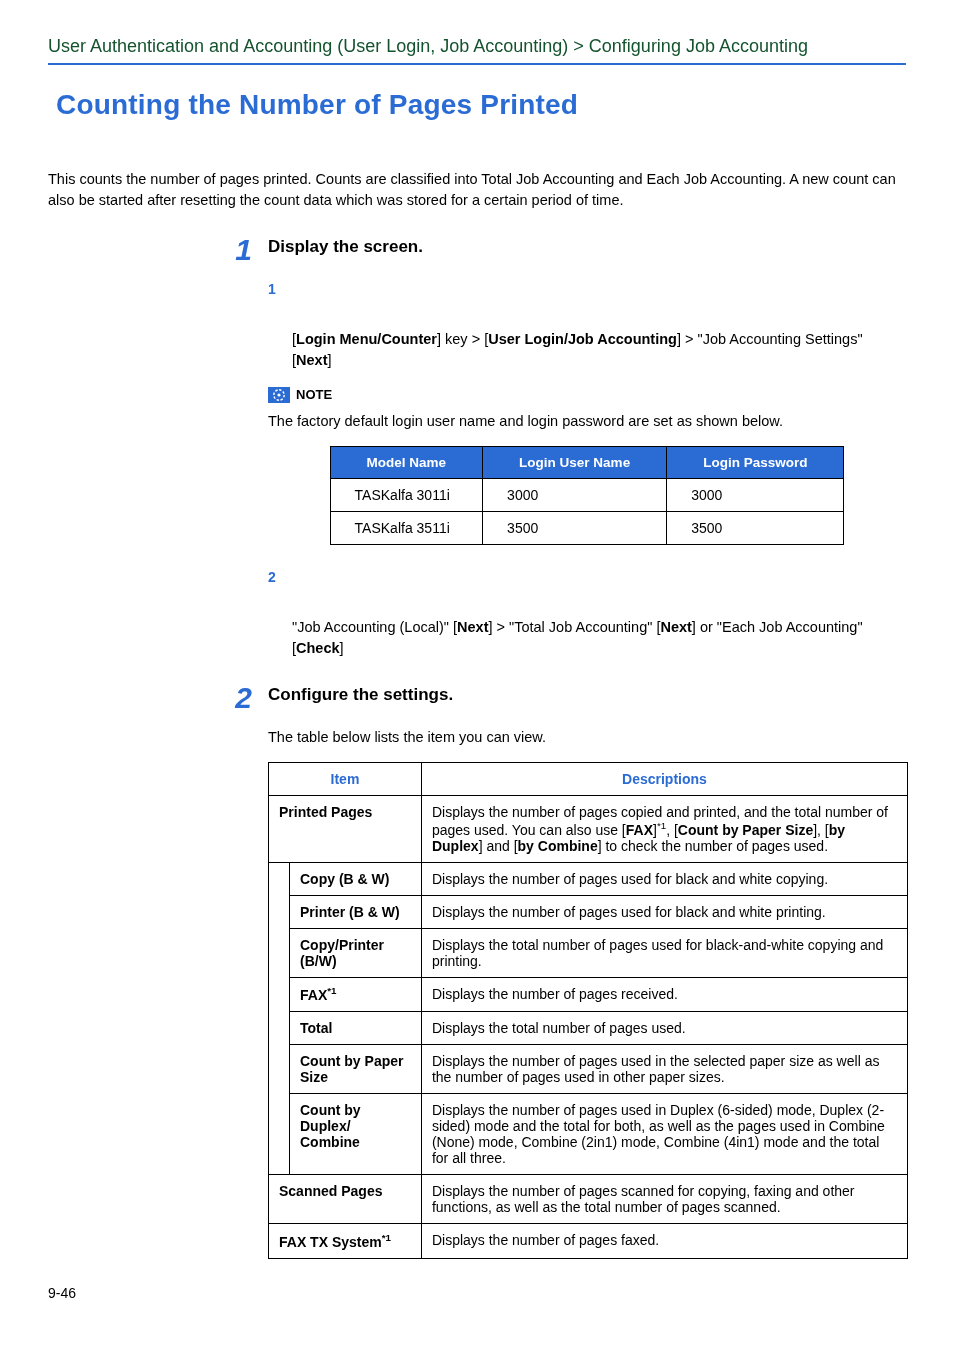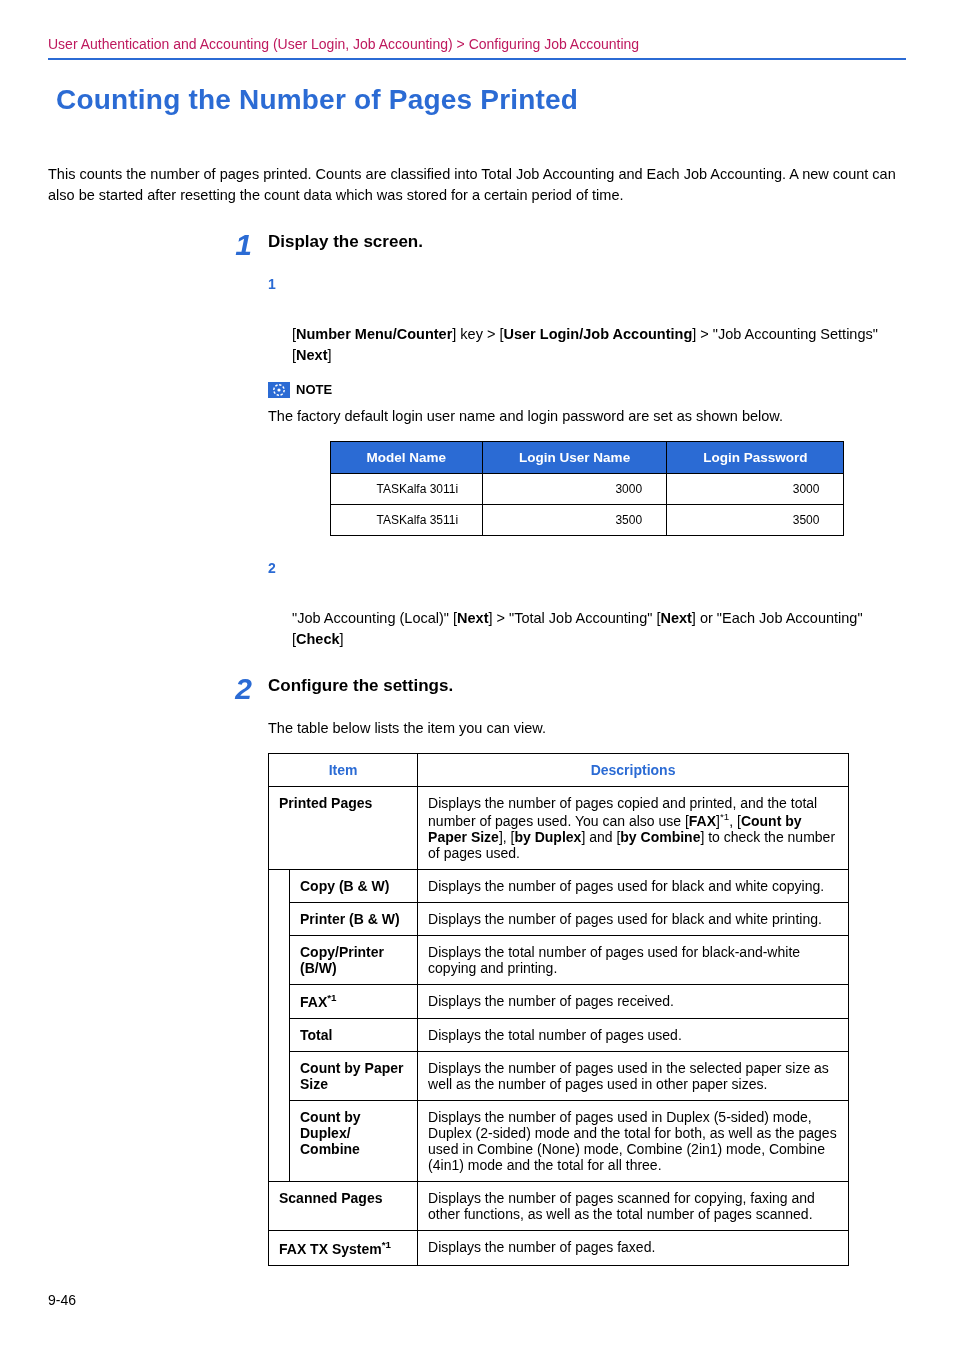--- a/index.html
+++ b/index.html
@@ -6,22 +6,22 @@
   body {
     margin: 0;
     padding: 36px 48px 30px 48px;
     font-family: Arial, Helvetica, sans-serif;
     font-size: 14.5px;
     color: #000;
     width: 954px;
     background: #fff;
   }
   .breadcrumb {
-    font-size: 14px;
-    color: #be185d;
+    font-size: 18px;
+    color: #14532d;
     margin-bottom: 6px;
   }
   .hr-blue {
     border: none;
     border-top: 2px solid #2b6bd4;
     margin: 0 0 24px 0;
   }
   h1.page-title {
     font-family: Arial, Helvetica, sans-serif;
     font-weight: 800;
@@ -94,26 +94,25 @@
     color: #fff;
     font-weight: 700;
     font-size: 13.5px;
     padding: 8px 36px;
     border: 1px solid #000;
     text-align: center;
   }
   .login-table td {
     border: 1px solid #000;
     padding: 8px 24px;
-    font-size: 12px;
-    text-align: right;
+    font-size: 14px;
   }
   .items-table {
     border-collapse: collapse;
-    width: 581px;
+    width: 640px;
     margin-top: 14px;
     border-radius: 27px;
   }
   .items-table th {
     background: #fff;
     color: #2b6bd4;
     font-weight: 700;
     font-size: 14px;
     padding: 8px;
     border: 1px solid #000;
@@ -155,21 +154,21 @@
   <div class="step-row">
     <div class="big-num">1</div>
     <div class="step-title">Display the screen.</div>
   </div>
 
   <div class="content-indent">
 
     <div class="substep">
       <span class="sub-num">1</span>
       <div class="body-text">
-        <span>[</span><b>Number Menu/Counter</b><span>] key &gt; [</span><b>User Login/Job Accounting</b><span>] &gt; "Job Accounting Settings" [</span><b>Next</b><span>]</span>
+        <span>[</span><b>Login Menu/Counter</b><span>] key &gt; [</span><b>User Login/Job Accounting</b><span>] &gt; "Job Accounting Settings" [</span><b>Next</b><span>]</span>
       </div>
     </div>
 
     <div class="note-block">
       <div class="note-header">
         <span class="note-icon">
           <svg width="22" height="16" viewBox="0 0 22 16">
             <rect x="0" y="0" width="22" height="16" fill="#2b6bd4"></rect>
             <circle cx="11" cy="8" r="5.2" fill="none" stroke="#fff" stroke-width="1.4" stroke-dasharray="2.4 1.6"></circle>
             <circle cx="11" cy="8" r="1.6" fill="#fff"></circle>
@@ -255,21 +254,21 @@
         <tr>
           <td><span class="item-label">Total</span></td>
           <td>Displays the total number of pages used.</td>
         </tr>
         <tr>
           <td><span class="item-label">Count by Paper Size</span></td>
           <td>Displays the number of pages used in the selected paper size as well as the number of pages used in other paper sizes.</td>
         </tr>
         <tr>
           <td><span class="item-label">Count by Duplex/ Combine</span></td>
-          <td>Displays the number of pages used in Duplex (5-sided) mode, Duplex (2-sided) mode and the total for both, as well as the pages used in Combine (None) mode, Combine (2in1) mode, Combine (4in1) mode and the total for all three.</td>
+          <td>Displays the number of pages used in Duplex (6-sided) mode, Duplex (2-sided) mode and the total for both, as well as the pages used in Combine (None) mode, Combine (2in1) mode, Combine (4in1) mode and the total for all three.</td>
         </tr>
         <tr>
           <td colspan="2"><span class="item-label">Scanned Pages</span></td>
           <td>Displays the number of pages scanned for copying, faxing and other functions, as well as the total number of pages scanned.</td>
         </tr>
         <tr>
           <td colspan="2"><span class="item-label"><span>FAX TX System</span><sup>*1</sup></span></td>
           <td>Displays the number of pages faxed.</td>
         </tr>
       </tbody>

